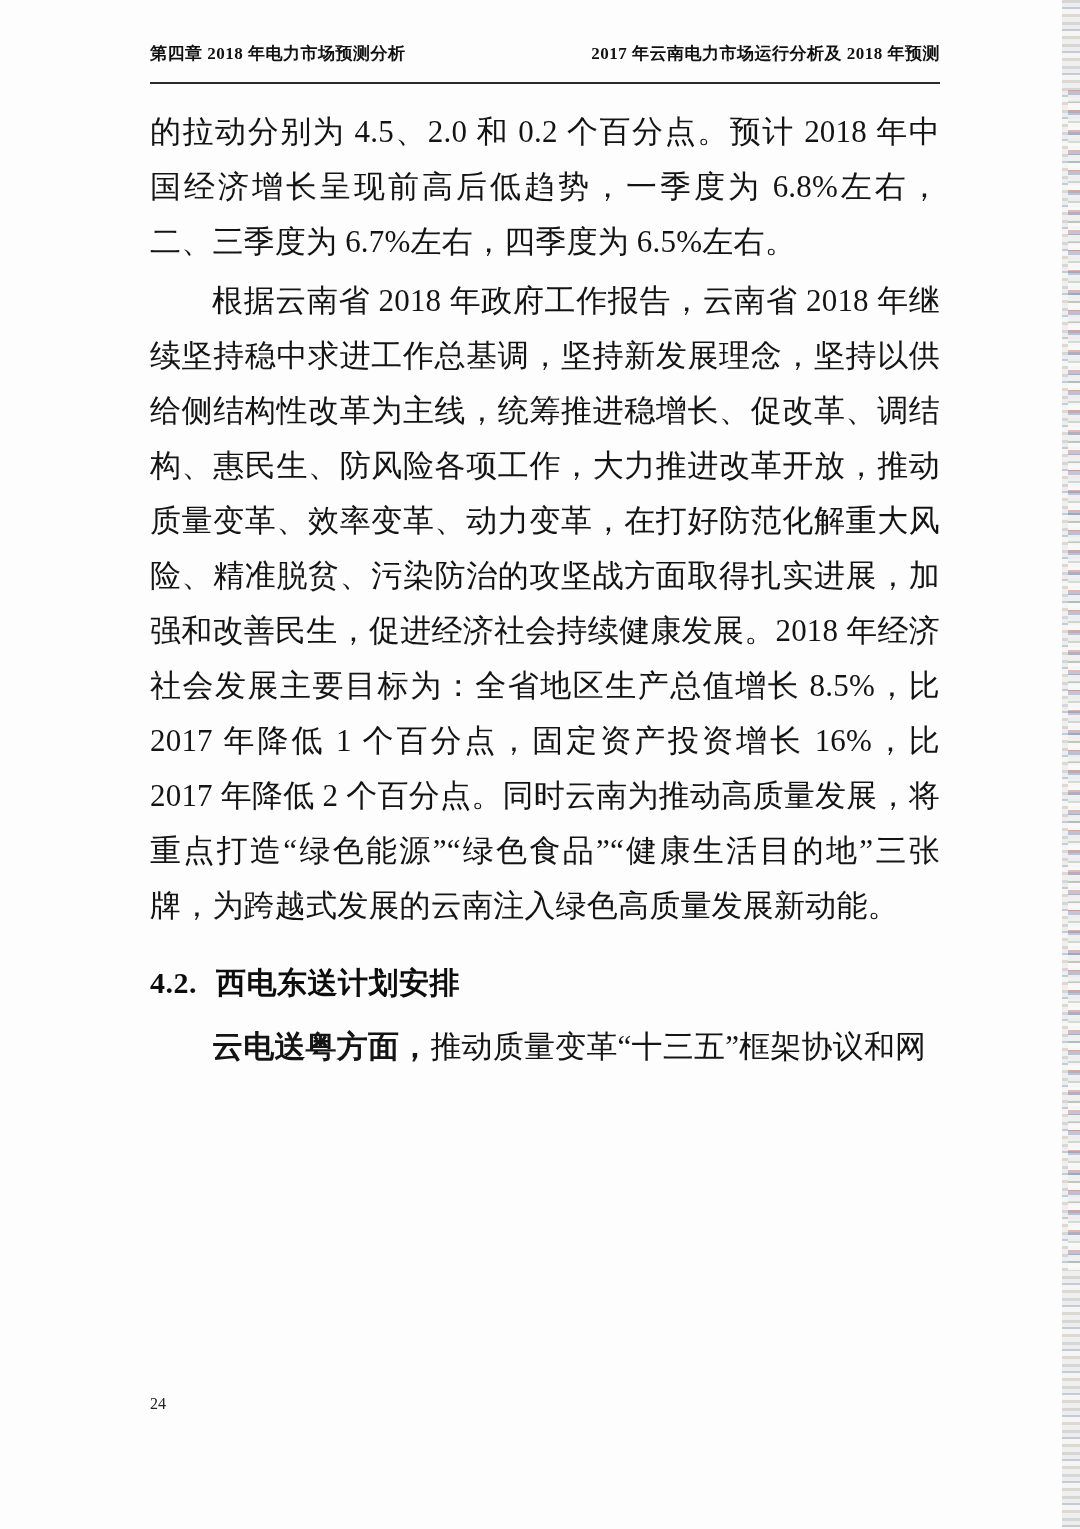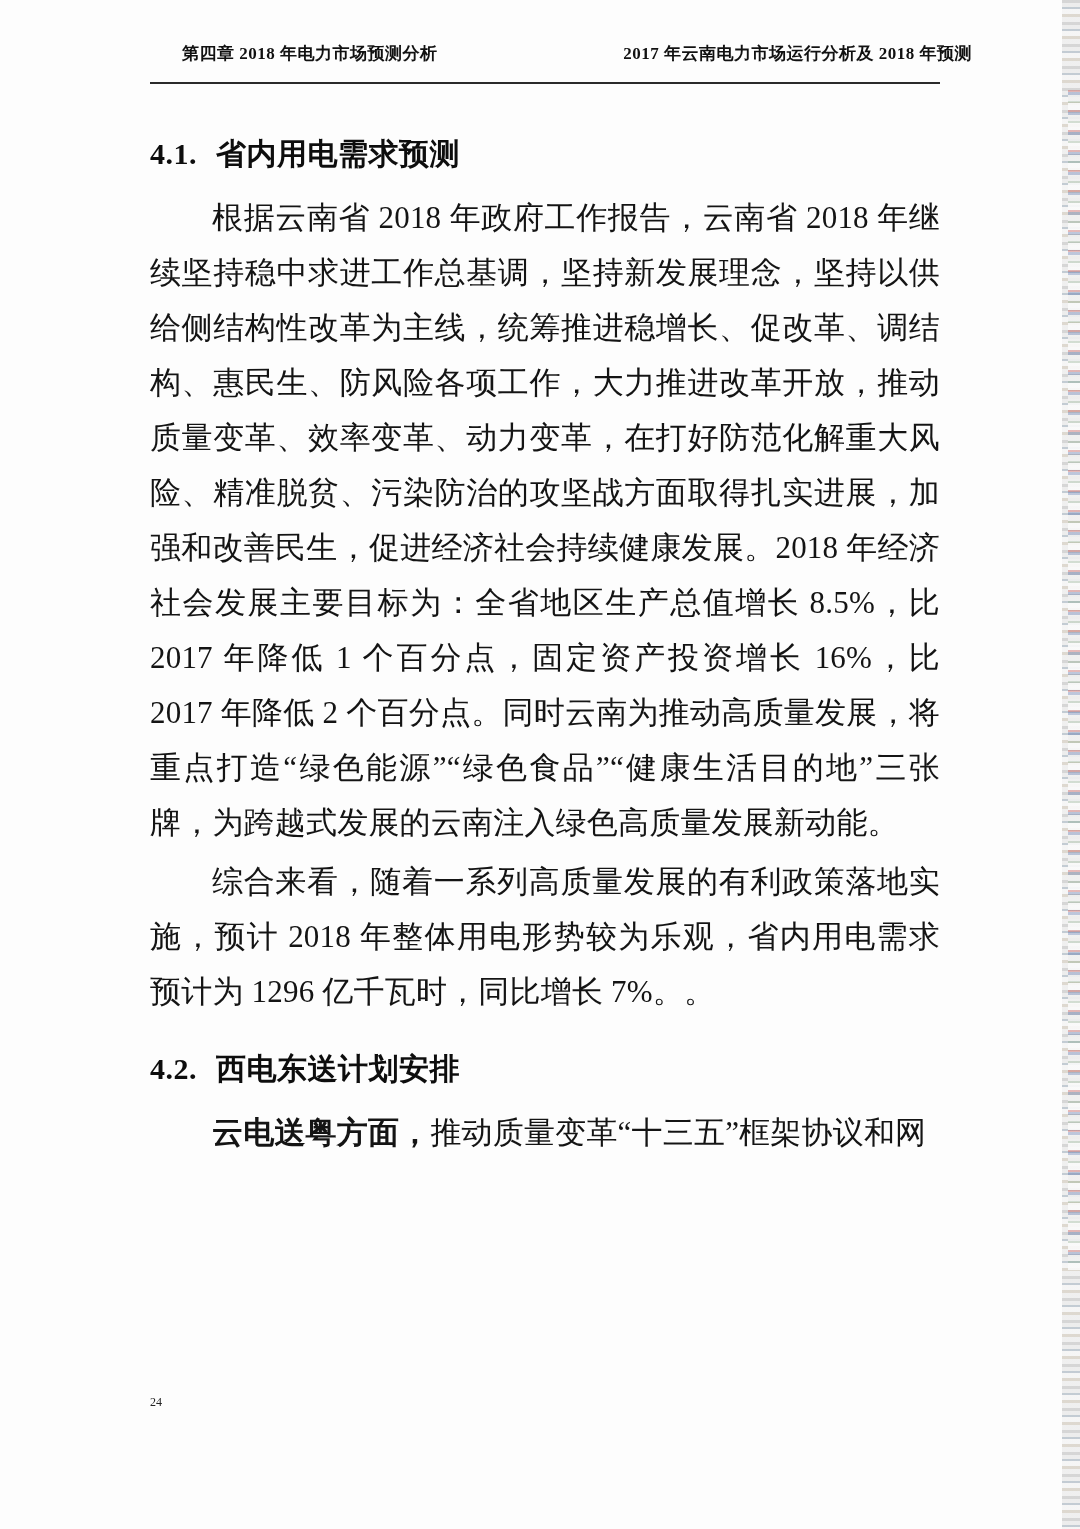--- a/index.html
+++ b/index.html
@@ -61,21 +61,20 @@
     top: 42px;
     width: 790px;
     display: flex;
     justify-content: space-between;
     align-items: center;
     font-family: "Liberation Serif", "DejaVu Serif", serif;
     font-weight: bold;
     font-size: 17px;
     letter-spacing: 0.5px;
     color: #111;
-    margin-left: 32px;
   }
   .header-rule {
     position: absolute;
     left: 150px;
     top: 82px;
     width: 790px;
     height: 2px;
     background: #2b2b2b;
   }
 
@@ -115,21 +114,21 @@
 
   .bold-lead {
     font-weight: bold;
     margin-top: 8px;
   }
 
   .page-number {
     position: absolute;
     left: 150px;
     top: 1395px;
-    font-size: 12px;
+    font-size: 16px;
     color: #222;
     font-family: Liberation Serif, serif;
   }
 
   .watermark {
     position: absolute;
     left: 770px;
     top: 1455px;
     display: flex;
     align-items: center;
@@ -180,28 +179,25 @@
   <div class="scan-edge-2"></div>
 
   <div class="header">
     <span>第四章 2018 年电力市场预测分析</span>
     <span>2017 年云南电力市场运行分析及 2018 年预测</span>
   </div>
   <div class="header-rule"></div>
 
   <div class="content">
 
-
-    <h2 class="section-heading">
-      <span class="num">4.1.</span><span>省内用电需求预测</span>
-    </h2>
+    <p class="body-text">的拉动分别为 4.5、2.0 和 0.2 个百分点。预计 2018 年中国经济增长呈现前高后低趋势，一季度为 6.8%左右，二、三季度为 6.7%左右，四季度为 6.5%左右。</p>
+
 
     <p class="body-text indent">根据云南省 2018 年政府工作报告，云南省 2018 年继续坚持稳中求进工作总基调，坚持新发展理念，坚持以供给侧结构性改革为主线，统筹推进稳增长、促改革、调结构、惠民生、防风险各项工作，大力推进改革开放，推动质量变革、效率变革、动力变革，在打好防范化解重大风险、精准脱贫、污染防治的攻坚战方面取得扎实进展，加强和改善民生，促进经济社会持续健康发展。2018 年经济社会发展主要目标为：全省地区生产总值增长 8.5%，比 2017 年降低 1 个百分点，固定资产投资增长 16%，比 2017 年降低 2 个百分点。同时云南为推动高质量发展，将重点打造“绿色能源”“绿色食品”“健康生活目的地”三张牌，为跨越式发展的云南注入绿色高质量发展新动能。</p>
 
-    <p class="body-text indent">综合来看，随着一系列高质量发展的有利政策落地实施，预计 2018 年整体用电形势较为乐观，省内用电需求预计为 1296 亿千瓦时，同比增长 7%。。</p>
 
     <h2 class="section-heading">
       <span class="num">4.2.</span><span>西电东送计划安排</span>
     </h2>
 
     <p class="body-text indent"><span class="bold-lead">云电送粤方面，</span><span>推动质量变革“十三五”框架协议和网</span></p>
 
   </div>
 
   <div class="page-number">24</div>

